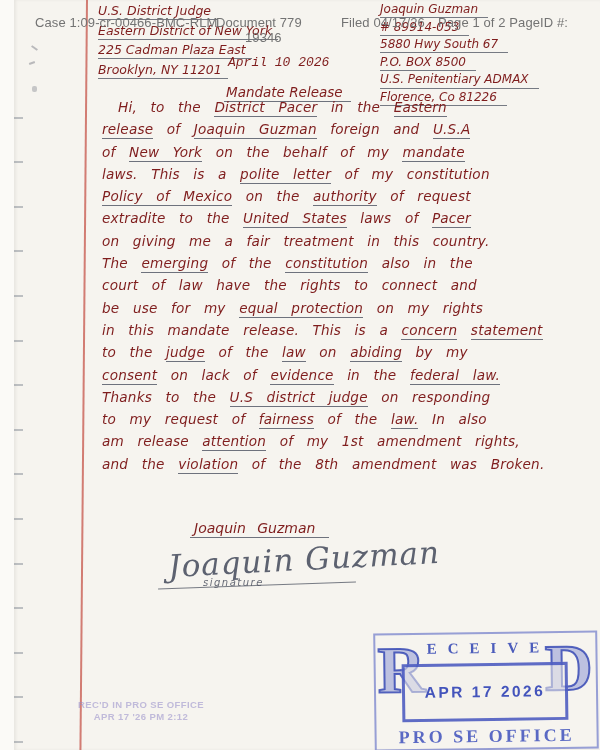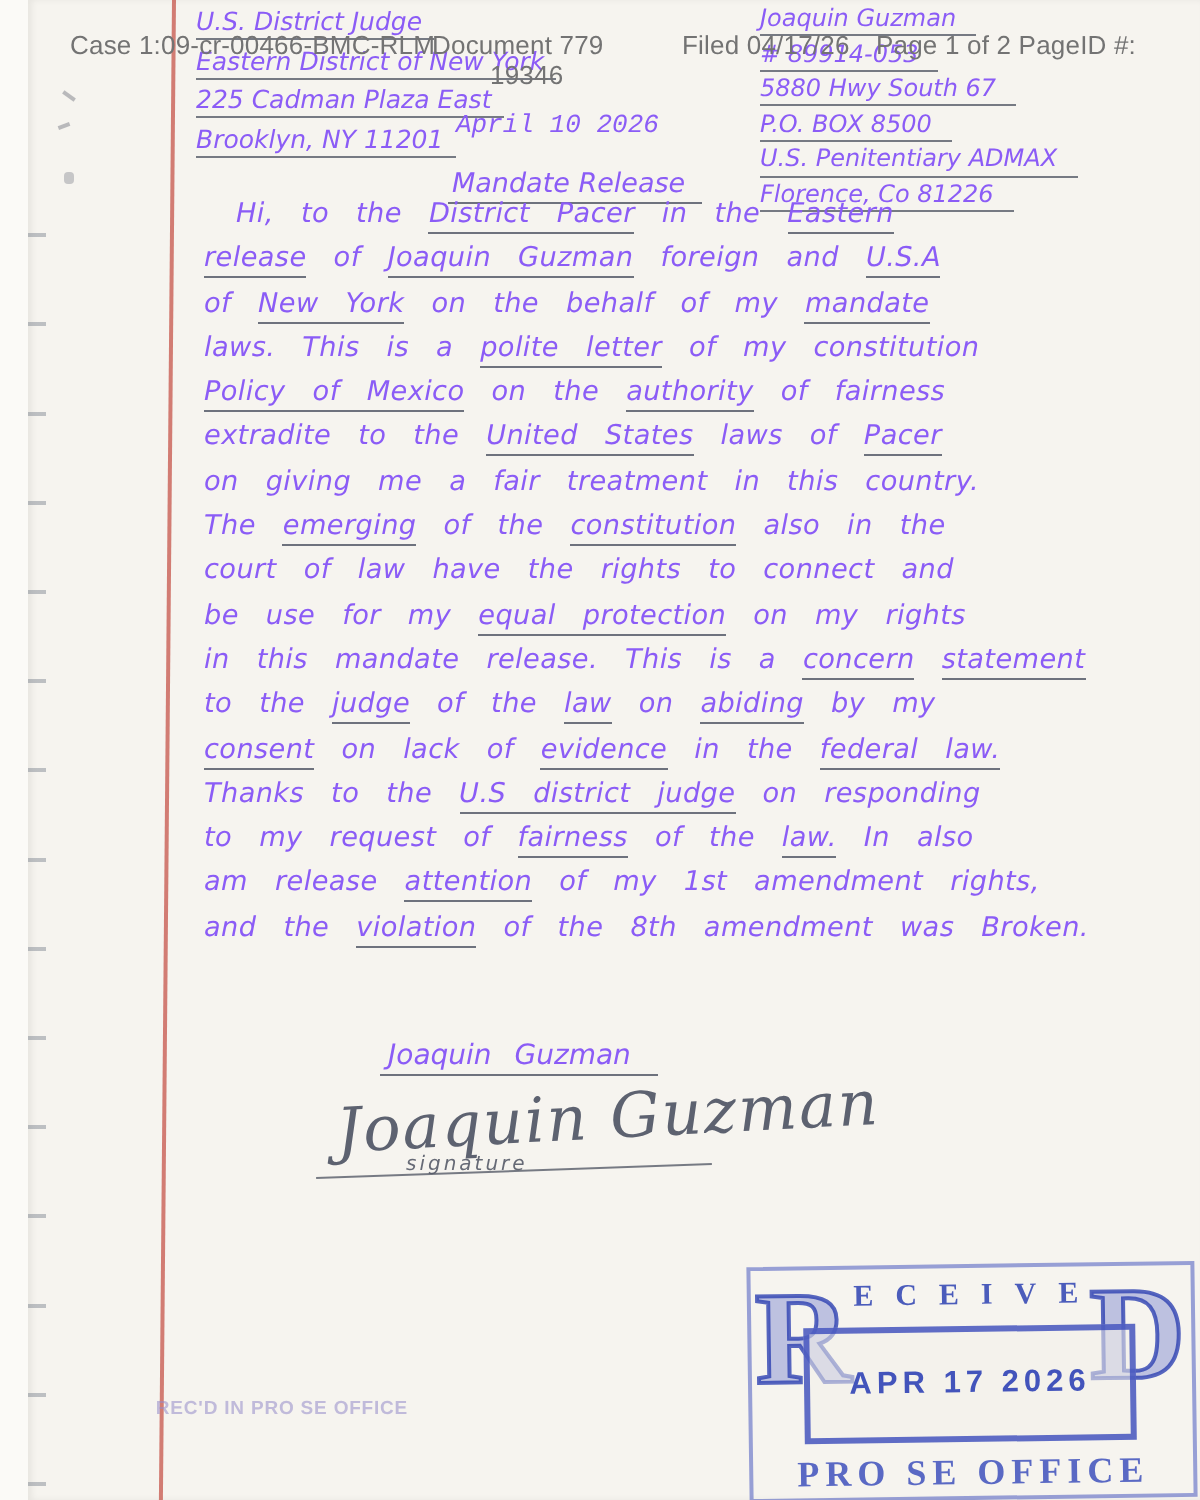--- a/index.html
+++ b/index.html
@@ -11,21 +11,21 @@
 ateri   background:repeating-linear-gradient(to bottom,
             rgba(0,0,0,0) 0px, rgba(0,0,0,0) 21.1px,
             rgba(116,158,193,0.6) 21.1px, rgba(116,158,193,0.6) 22.3px);}
   .edge-marks{position:absolute;left:14px;width:9px;top:74px;bottom:0;
          background:repeating-linear-gradient(to bottom,
             rgba(0,0,0,0) 0px, rgba(0,0,0,0) 42.6px,
             rgba(95,105,120,0.38) 42.6px, rgba(95,105,120,0.38) 44.6px);}
   .margin-line{position:absolute;left:86px;top:0;bottom:0;width:1.6px;
          background:rgba(197,84,74,0.75);transform:rotate(0.5deg);transform-origin:top center;}
 
-  .hand{font-family:"DejaVu Sans",sans-serif;font-style:italic;color:#8b5cf6;}
+  .hand{font-family:"DejaVu Sans",sans-serif;font-style:italic;color:#7f1d1d;}
   .u{border-bottom:1.1px solid rgba(86,91,104,0.85);padding-bottom:1px;}
 
   .sender{position:absolute;left:98px;top:3px;font-size:12.5px;line-height:15px;z-index:2;}
   .sender .addr-line{width:max-content;border-bottom:1.1px solid rgba(86,91,104,0.8);
          margin-bottom:2.5px;padding:0 6px 1px 0;}
   .date{position:absolute;left:228px;top:55px;font-size:13px;z-index:2;font-family:Liberation Mono, monospace;}
   .recipient{position:absolute;left:380px;top:3px;font-size:12px;line-height:13.2px;z-index:2;}
   .recipient .addr-line{width:max-content;border-bottom:1.1px solid rgba(86,91,104,0.8);
          margin-bottom:2.4px;padding:0 10px 1px 0;}
 
@@ -120,21 +120,21 @@
     <span class="ch-pageid">19346</span>
   </div>
 
   <div class="subject hand">Mandate Release</div>
 
   <div class="body hand">
       <div class="body-line"><span>Hi, to the </span><span class="u">District Pacer</span><span> in the </span><span class="u">Eastern</span></div>
       <div class="body-line"><span class="u">release</span><span> of </span><span class="u">Joaquin Guzman</span><span> foreign and </span><span class="u">U.S.A</span></div>
       <div class="body-line"><span>of </span><span class="u">New York</span><span> on the behalf of my </span><span class="u">mandate</span></div>
       <div class="body-line"><span>laws. This is a </span><span class="u">polite letter</span><span> of my constitution</span></div>
-      <div class="body-line"><span class="u">Policy of Mexico</span><span> on the </span><span class="u">authority</span><span> of fairness</span></div>
+      <div class="body-line"><span class="u">Policy of Mexico</span><span> on the </span><span class="u">authority</span><span> of request</span></div>
       <div class="body-line"><span>extradite to the </span><span class="u">United States</span><span> laws of </span><span class="u">Pacer</span></div>
       <div class="body-line"><span>on giving me a fair treatment in this country.</span></div>
       <div class="body-line"><span>The </span><span class="u">emerging</span><span> of the </span><span class="u">constitution</span><span> also in the</span></div>
       <div class="body-line"><span>court of law have the rights to connect and</span></div>
       <div class="body-line"><span>be use for my </span><span class="u">equal protection</span><span> on my rights</span></div>
       <div class="body-line"><span>in this mandate release. This is a </span><span class="u">concern</span><span> </span><span class="u">statement</span></div>
       <div class="body-line"><span>to the </span><span class="u">judge</span><span> of the </span><span class="u">law</span><span> on </span><span class="u">abiding</span><span> by my</span></div>
       <div class="body-line"><span class="u">consent</span><span> on lack of </span><span class="u">evidence</span><span> in the </span><span class="u">federal law.</span></div>
       <div class="body-line"><span>Thanks to the </span><span class="u">U.S district judge</span><span> on responding</span></div>
       <div class="body-line"><span>to my request of </span><span class="u">fairness</span><span> of the </span><span class="u">law.</span><span> In also</span></div>
@@ -152,14 +152,15 @@
     <span class="stamp-top">ECEIVE</span>
     <span class="stamp-big right">D</span>
     <div class="stamp-box">
       <span class="stamp-date">APR 17 2026</span>
     </div>
     <div class="stamp-office">PRO SE OFFICE</div>
   </div>
 
   <div class="faint-stamp">
     <div>REC'D IN PRO SE OFFICE</div>
+    <div>APR 17 '26 PM 2:12</div>
   </div>
 </div>
 
 </body></html>

